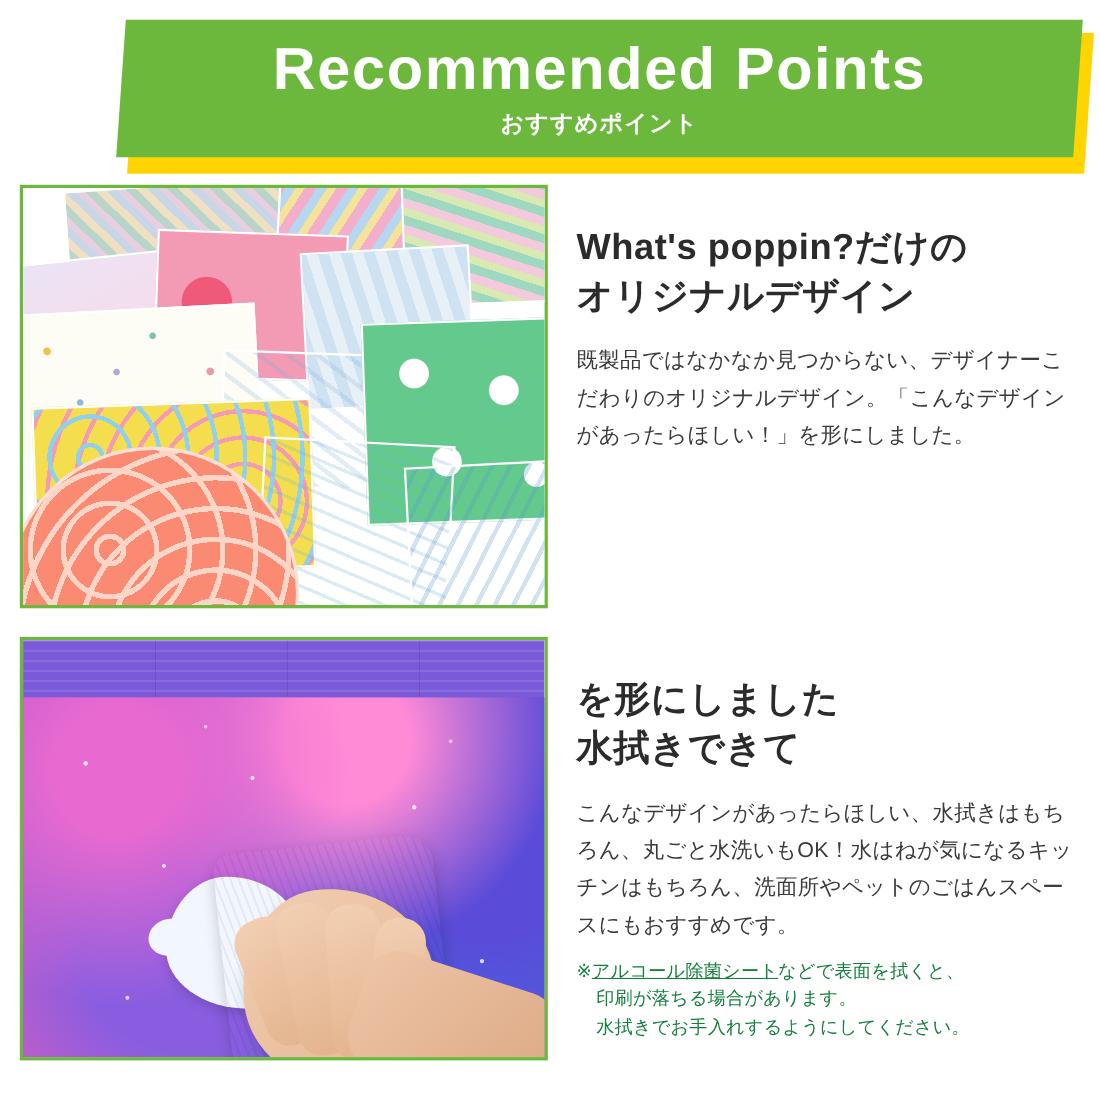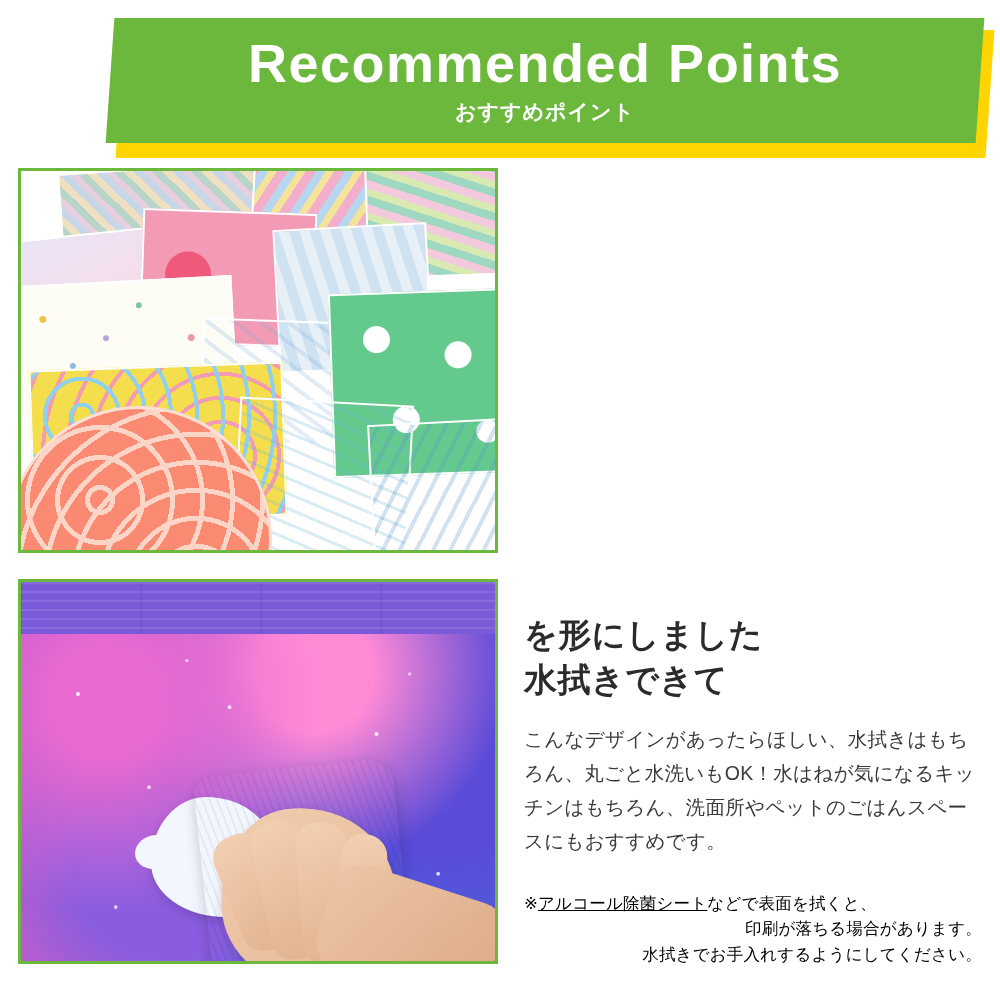--- a/index.html
+++ b/index.html
@@ -81,29 +81,29 @@
     letter-spacing:0.5px;
   }
   .copy p{
     margin:20px 0 0 0;
     font-size:19.5px;
     color:#3a3a3a;
     line-height:1.75;
     letter-spacing:0.3px;
   }
   .note{
-    margin-top:32px;
-    color:#000000;
+    margin-top:12px;
+    color:#15803d;
     font-size:16.5px;
     line-height:1.55;
     letter-spacing:0.2px;
   }
   .note .u{ text-decoration:underline; }
   .note-line{display:block;}
-  .note-line.indent{padding-left:18px;text-align:right;}
+  .note-line.indent{padding-left:18px;}
 
   
   .art1{position:absolute;inset:0;background:#ffffff;}
   .p{position:absolute;}
   .p1{left:40px;top:-6px;width:250px;height:120px;background:
       repeating-linear-gradient(48deg,#c8d7e8 0 7px,#e8cfe0 7px 13px,#b9d4c9 13px 20px,#f0e0c2 20px 27px);
       transform:rotate(-4deg);border:2px solid #fff;}
   .p2{left:230px;top:-10px;width:150px;height:120px;background:
       repeating-linear-gradient(120deg,#f2aecb 0 9px,#b7d7f0 9px 17px,#f6e39a 17px 24px);
       transform:rotate(3deg);border:2px solid #fff;}
@@ -258,20 +258,27 @@
       <div class="p p6"></div>
       <div class="p p7"></div>
       <div class="p p8"></div>
       <div class="p p9"></div>
       <div class="p p10"></div>
       <div class="p p11"></div>
       <div class="p p12"></div>
       <div class="circle-pink"></div>
     </div>
   </div>
+  <div class="copy">
+    <h2>
+      <span>What's poppin?だけの</span><br>
+      <span>オリジナルデザイン</span>
+    </h2>
+    <p>既製品ではなかなか見つからない、デザイナーこだわりのオリジナルデザイン。「こんなデザインがあったらほしい！」を形にしました。</p>
+  </div>
 </div>
 
 <div class="gap"></div>
 
 <div class="section">
   <div class="thumb">
     <div class="art2">
       <div class="wood"></div>
       <div class="marble"></div>
       <div class="puddle"></div>

